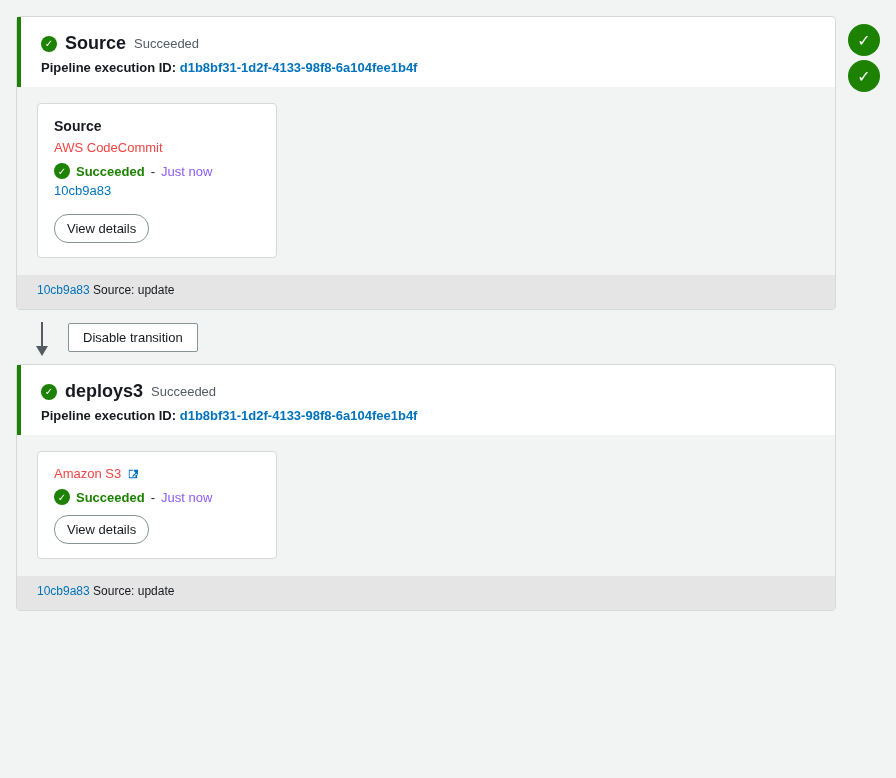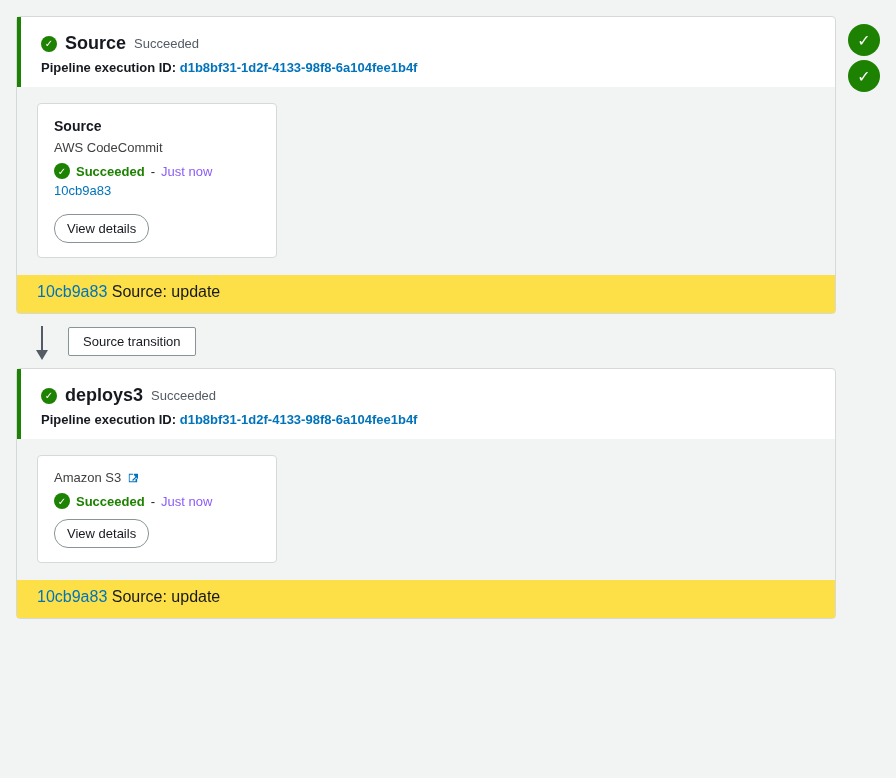--- a/index.html
+++ b/index.html
@@ -106,21 +106,21 @@
     }
 
     .action-card-title {
       font-size: 14px;
       font-weight: 600;
       color: #16191f;
       margin-bottom: 6px;
     }
 
     .action-provider-link {
-      color: #404040;
+      color: #ef4444;
       text-decoration: none;
       font-size: 13px;
       display: inline-flex;
       align-items: center;
       gap: 4px;
     }
 
     .action-status-row {
       display: flex;
       align-items: center;
@@ -170,22 +170,22 @@
       background: white;
       color: #16191f;
       font-size: 13px;
       cursor: pointer;
       margin-top: 6px;
     }
 
     
     .stage-commit-row {
       padding: 8px 20px 12px 20px;
-      background: #fde047;
-      font-size: 16px;
+      background: #e5e5e5;
+      font-size: 12px;
       border-top: 1px solid #f2f3f3;
     }
 
     .commit-link {
       color: #0073bb;
       text-decoration: none;
     }
 
     .transition-arrow {
       display: flex;
@@ -292,21 +292,21 @@
       <div class="stage-commit-row">
         <a class="commit-link" href="#">10cb9a83</a><span> Source: update</span>
       </div>
     </div>
 
     <div class="transition-row">
       <div class="transition-arrow">
         <div class="arrow-line"></div>
         <div class="arrow-head"></div>
       </div>
-      <button class="disable-transition-btn">Source transition</button>
+      <button class="disable-transition-btn">Disable transition</button>
     </div>
 
     <div class="stage-panel">
       <div class="stage-header">
         <div class="stage-header-row-with-btn">
           <div>
             <div class="stage-title-row">
               <span class="success-icon">✓</span>
               <h2>deploys3</h2>
               <span class="stage-status-text">Succeeded</span>

